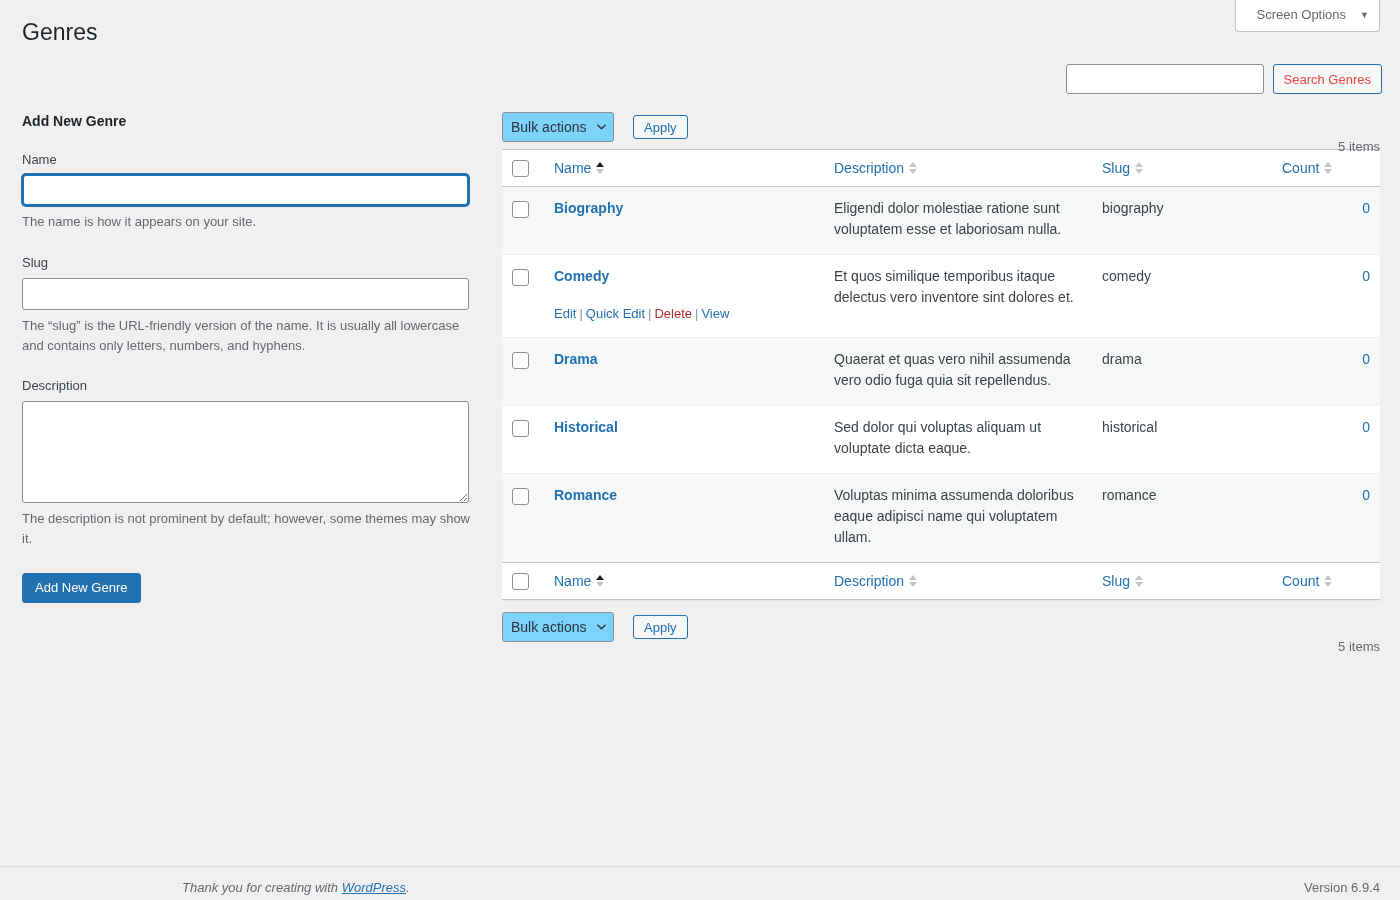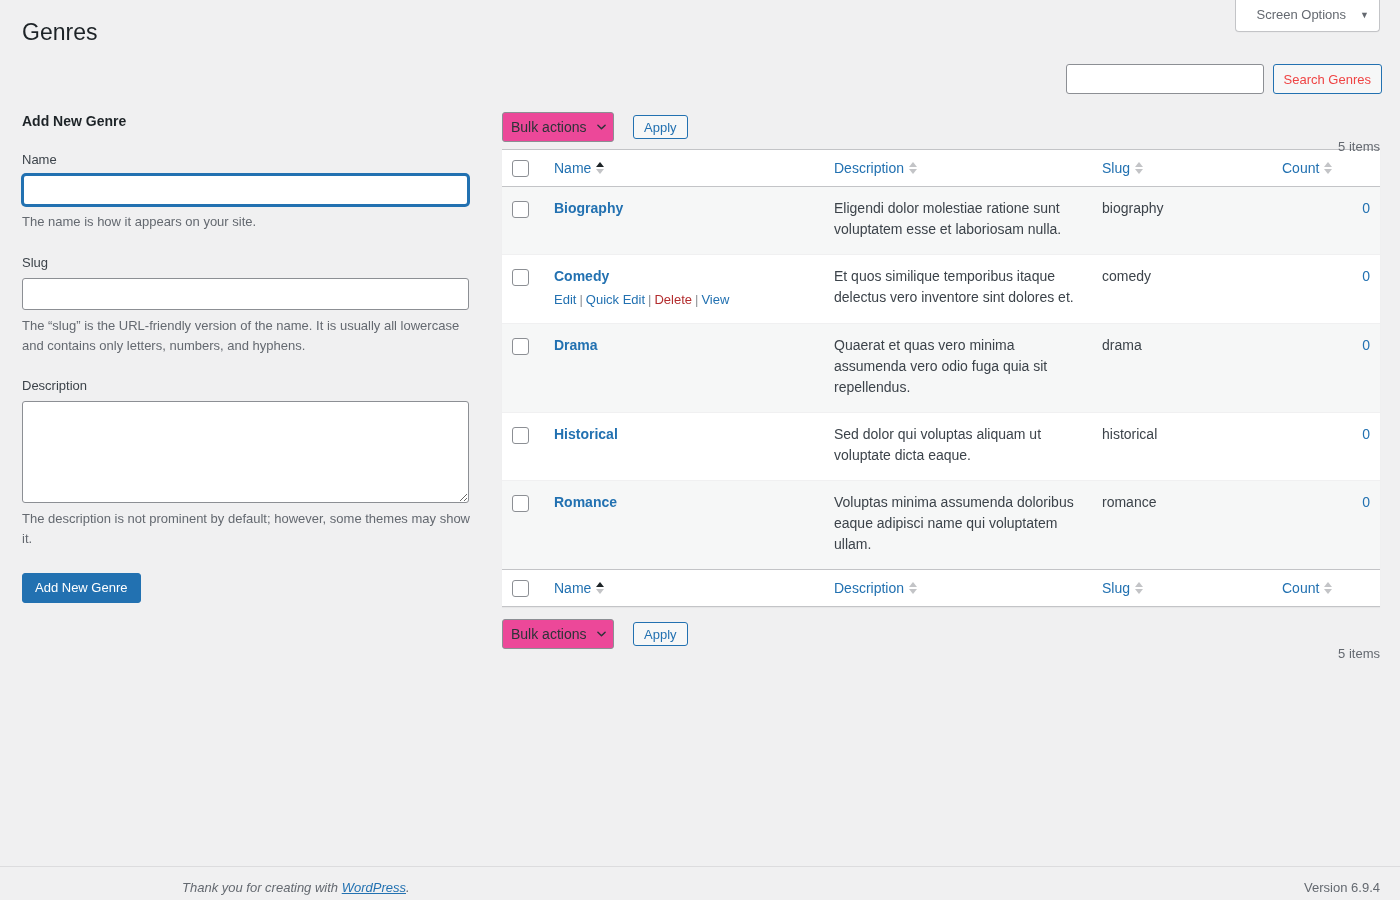--- a/index.html
+++ b/index.html
@@ -186,21 +186,21 @@
     margin-bottom: 7px;
   }
   .tablenav.bottom { margin: 12px 0 0 0; }
   .bulk-select {
     appearance: none;
     -webkit-appearance: none;
     height: 30px;
     min-width: 112px;
     border: 1px solid #8c8f94;
     border-radius: 3px;
-    background: #ec4899;
+    background: #7dd3fc;
     color: #2c3338;
     font-size: 14px;
     font-family: "Liberation Sans", sans-serif;
     padding: 0 26px 0 8px;
     cursor: pointer;
     line-height: 1;
   }
   .select-wrap {
     position: relative;
     display: inline-block;
@@ -307,21 +307,21 @@
   td.col-cb { padding-top: 13px; }
 
   .row-title {
     color: #2271b1;
     font-weight: bold;
     font-size: 14px;
     text-decoration: none;
     cursor: pointer;
   }
   .row-actions {
-    margin-top: 3px;
+    margin-top: 17px;
     font-size: 13px;
     color: #646970;
     line-height: 1.5;
   }
   .row-actions a {
     color: #2271b1;
     text-decoration: none;
     cursor: pointer;
   }
   .row-actions a.delete { color: #b32d2e; }
@@ -491,21 +491,21 @@
           <tr>
             <td class="col-cb"><input type="checkbox" class="cb" style=""></td>
             <td class="col-name"><a class="row-title">Comedy</a><div class="row-actions"><a>Edit</a><span class="sep">|</span><a>Quick Edit</a><span class="sep">|</span><a class="delete">Delete</a><span class="sep">|</span><a>View</a></div></td>
             <td class="col-desc">Et quos similique temporibus itaque delectus vero inventore sint dolores et.</td>
             <td class="col-slug">comedy</td>
             <td class="col-count"><a>0</a></td>
           </tr>
           <tr class="alt">
             <td class="col-cb"><input type="checkbox" class="cb" style=""></td>
             <td class="col-name"><a class="row-title">Drama</a></td>
-            <td class="col-desc">Quaerat et quas vero minima assumenda vero odio fuga quia sit repellendus.</td>
+            <td class="col-desc">Quaerat et quas vero nihil assumenda vero odio fuga quia sit repellendus.</td>
             <td class="col-slug">drama</td>
             <td class="col-count"><a>0</a></td>
           </tr>
           <tr>
             <td class="col-cb"><input type="checkbox" class="cb" style=""></td>
             <td class="col-name"><a class="row-title">Historical</a></td>
             <td class="col-desc">Sed dolor qui voluptas aliquam ut voluptate dicta eaque.</td>
             <td class="col-slug">historical</td>
             <td class="col-count"><a>0</a></td>
           </tr>

